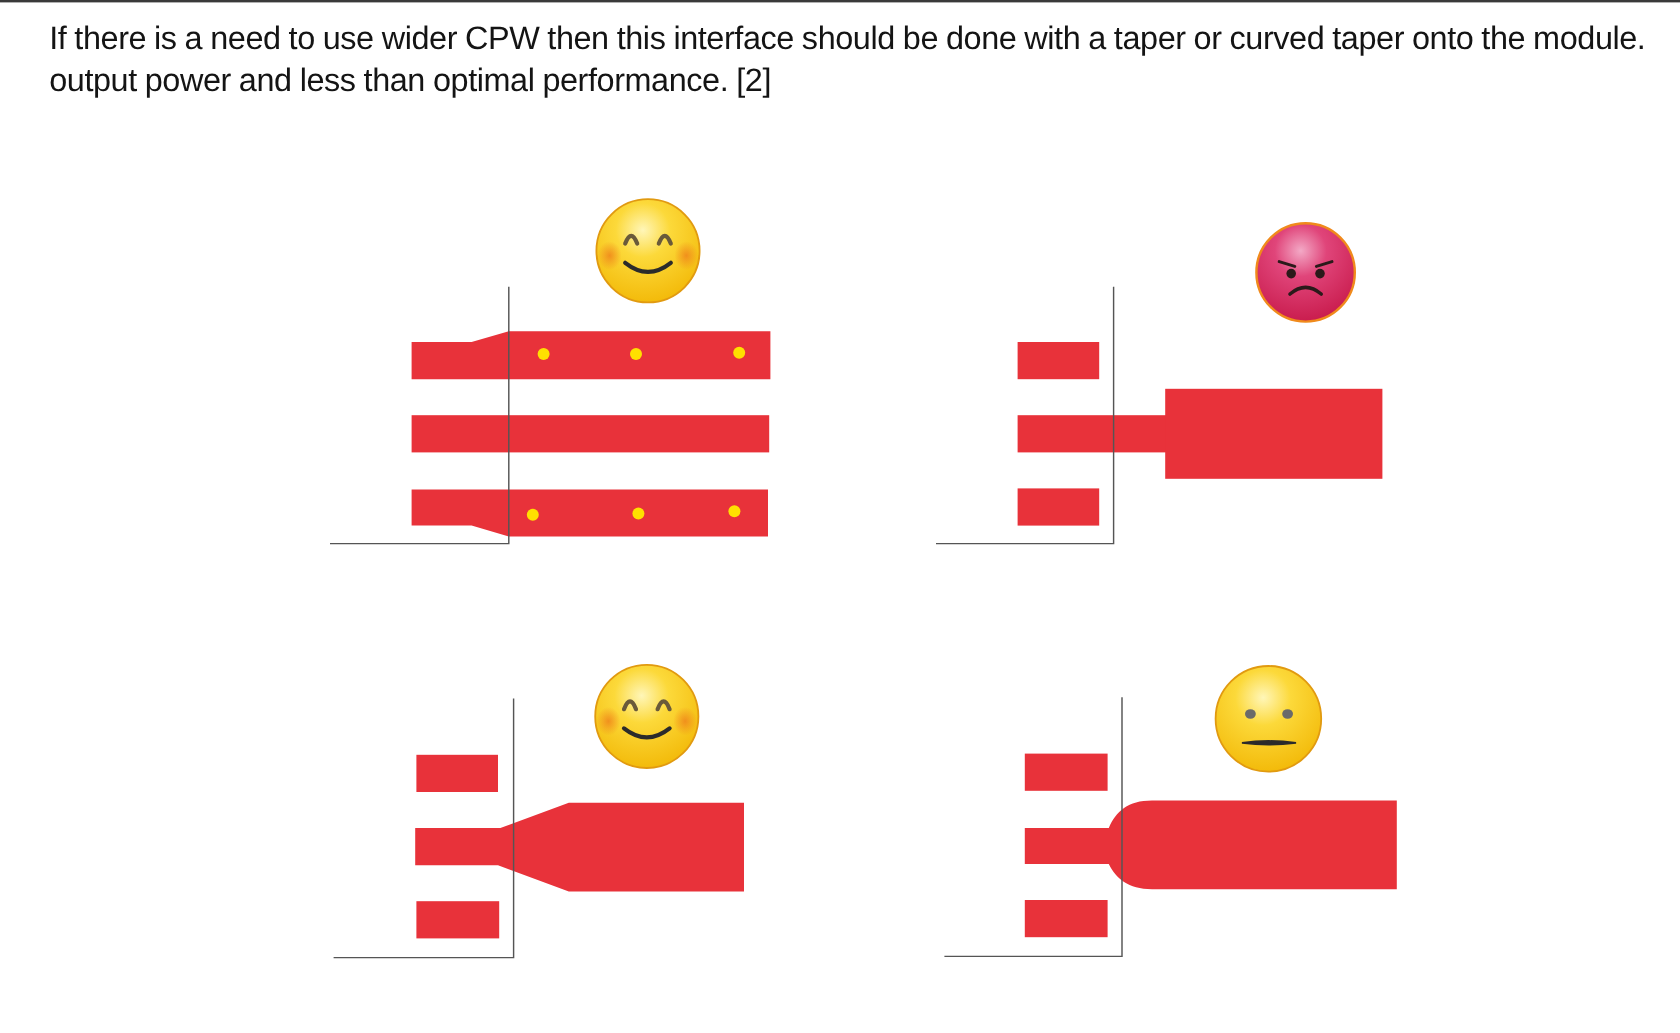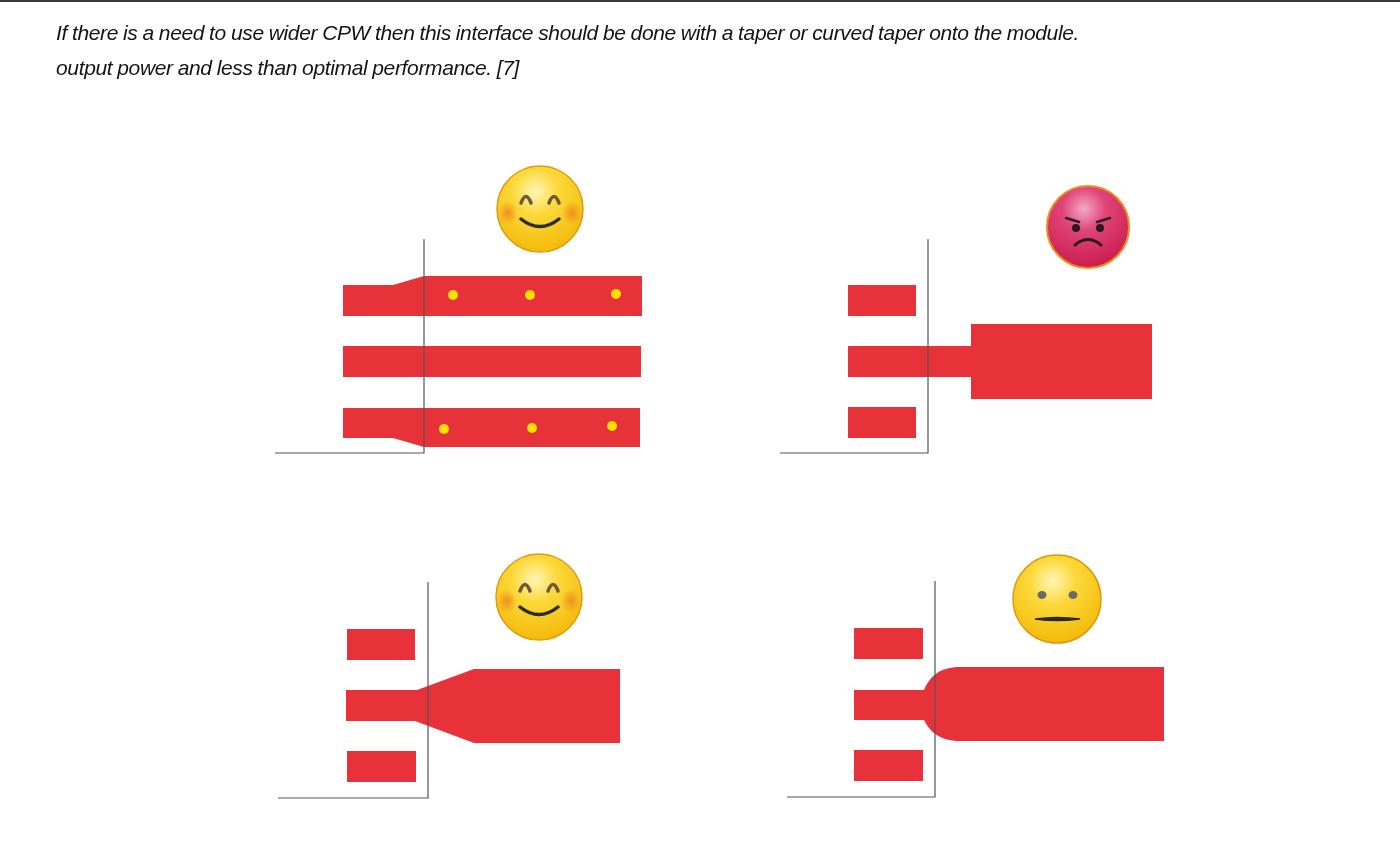--- a/index.html
+++ b/index.html
@@ -2,35 +2,35 @@
 <html><head>
   <meta charset="utf-8">
   <style>
     html, body { margin: 0; padding: 0; }
     body {
       width: 1400px; height: 861px; background: #ffffff; position: relative; overflow: hidden;
       font-family: "Liberation Sans", "DejaVu Sans", sans-serif;
     }
     .top-rule { position: absolute; left: 0; top: 0; width: 1400px; height: 2px; background: #3a3a3a; }
     .caption {
-      position: absolute; left: 56px; top: 15px; width: 1345px;
-      font-style: italic; font-size: 21px; line-height: 35px; color: #141414;
+      position: absolute; left: 41px; top: 15px; width: 1345px;
+      font-size: 27px; line-height: 35px; color: #141414;
       letter-spacing: -0.35px; word-spacing: -0.5px;
     }
     .caption span { display: block; white-space: nowrap; }
     .figure { position: absolute; left: 0; top: 0; width: 1400px; height: 861px; }
   </style>
 </head>
 <body>
 
 <div class="top-rule"></div>
 
 <div class="caption">
   <span>If there is a need to use wider CPW then this interface should be done with a taper or curved taper onto the module.</span>
-  <span>output power and less than optimal performance. [7]</span>
+  <span>output power and less than optimal performance. [2]</span>
 </div>
 
 <svg class="figure" width="1400" height="861" viewBox="0 0 1400 861">
   <defs>
     <radialGradient id="gYellow" cx="0.45" cy="0.3" r="0.75">
       <stop offset="0" stop-color="#FFF6B8"></stop>
       <stop offset="0.35" stop-color="#FCD93A"></stop>
       <stop offset="1" stop-color="#F2B705"></stop>
     </radialGradient>
     <radialGradient id="gAngry" cx="0.45" cy="0.28" r="0.75">

